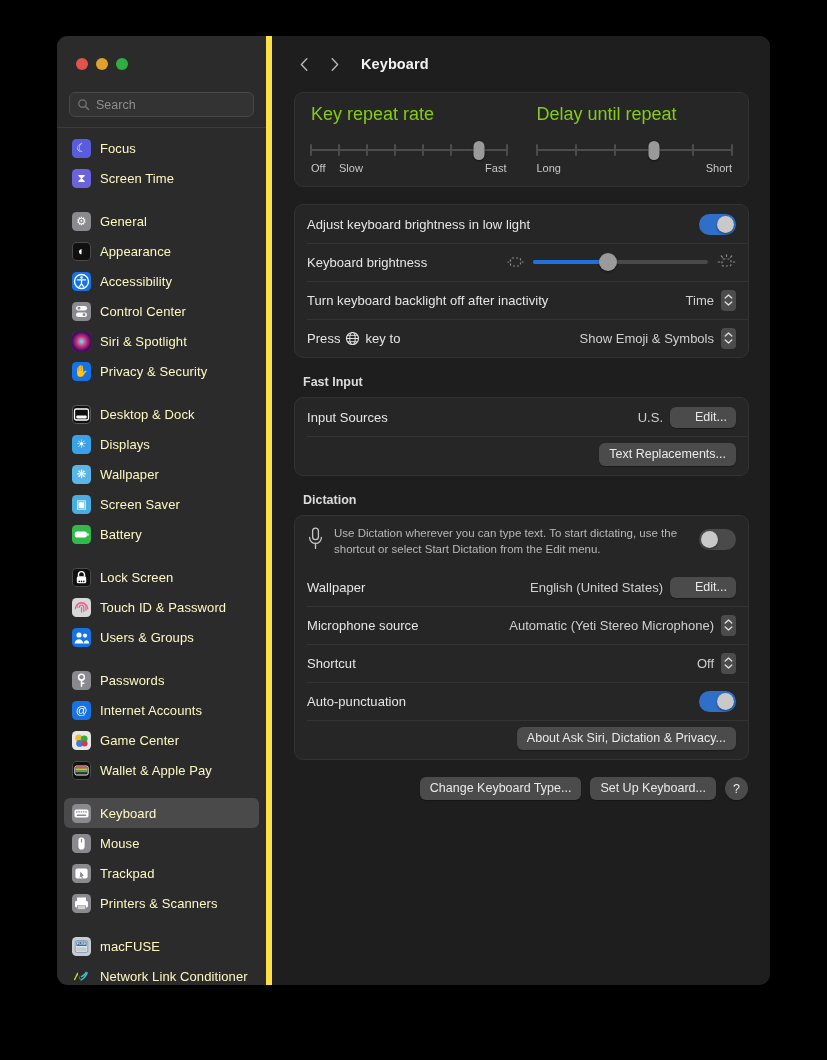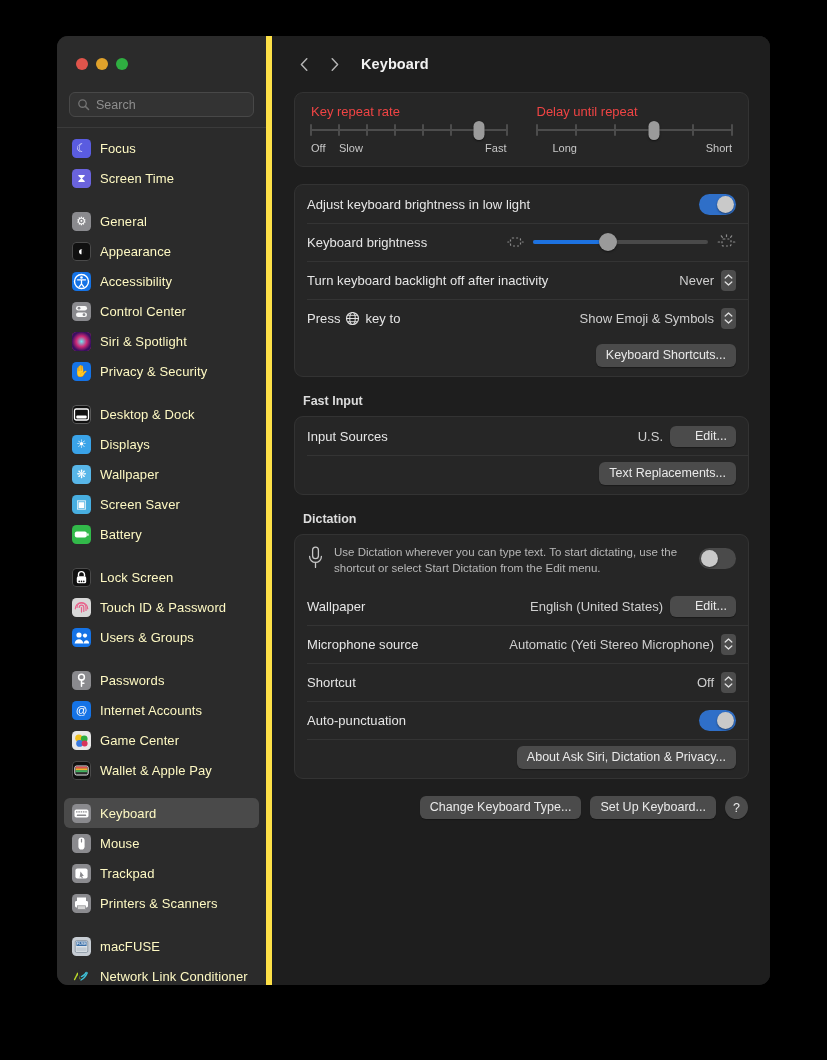--- a/index.html
+++ b/index.html
@@ -148,21 +148,21 @@
     margin-right: 7px; white-space: nowrap;
   }
 
   
   .slider-card {
     display: flex; padding: 11px 0 9px 0;
   }
   .slider-col { flex: 1; padding: 0 16px; }
   .slider-col.second { padding-left: 14px; }
   .slider-head {
-    font-size: 13px; color: #ef4444; margin-bottom: 4px;
+    font-size: 18px; color: #84cc16; margin-bottom: 18px;
   }
   .tick-slider { position: relative; height: 14px; }
   .tick-line {
     position: absolute; left: 0; right: 0; top: 6px;
     height: 2px; background: #4c4c4c; border-radius: 1px;
   }
   .tick {
     position: absolute; top: 1px; width: 2px; height: 12px;
     background: #4c4c4c; border-radius: 1px;
     transform: translateX(-1px);
@@ -597,21 +597,21 @@
             <div class="tick-line"></div>
           <div class="tick" style="left: 0%;"></div>
               <div class="tick" style="left: 20%;"></div>
               <div class="tick" style="left: 40%;"></div>
               <div class="tick" style="left: 60%;"></div>
               <div class="tick" style="left: 80%;"></div>
               <div class="tick" style="left: 100%;"></div>
               <div class="tick-knob" style="left: 60%;"></div>
             </div>
           <div class="tick-labels">
-            <span style="left:16px">Long</span>
+            <span style="left:0">Long</span>
             <span style="right:0">Short</span>
           </div>
         </div>
       </div>
 
       <div class="card">
 
         <div class="row">
           <div class="row-label">Adjust keyboard brightness in low light</div>
           <div class="row-spacer"></div>
@@ -639,21 +639,21 @@
             <line x1="4.3" y1="1.8" x2="5.4" y2="3.3" stroke="#8b8b8b" stroke-width="1.2" stroke-linecap="round"></line>
             <line x1="14.7" y1="1.8" x2="13.6" y2="3.3" stroke="#8b8b8b" stroke-width="1.2" stroke-linecap="round"></line>
             <line x1="1.2" y1="8" x2="2.6" y2="8" stroke="#8b8b8b" stroke-width="1.2" stroke-linecap="round"></line>
             <line x1="17.8" y1="8" x2="16.4" y2="8" stroke="#8b8b8b" stroke-width="1.2" stroke-linecap="round"></line>
           </svg>
         </div>
 
         <div class="row">
           <div class="row-label">Turn keyboard backlight off after inactivity</div>
           <div class="row-spacer"></div>
-          <div class="row-value">Never</div>
+          <div class="row-value">Time</div>
           <div class="stepper">
             <svg width="9" height="5" viewBox="0 0 9 5">
               <polyline points="1.2,4 4.5,1 7.8,4" fill="none" stroke="#e0e0e0" stroke-width="1.3" stroke-linecap="round" stroke-linejoin="round"></polyline>
             </svg>
             <svg width="9" height="5" viewBox="0 0 9 5">
               <polyline points="1.2,1 4.5,4 7.8,1" fill="none" stroke="#e0e0e0" stroke-width="1.3" stroke-linecap="round" stroke-linejoin="round"></polyline>
             </svg>
           </div>
         </div>
 
@@ -673,23 +673,20 @@
             <svg width="9" height="5" viewBox="0 0 9 5">
               <polyline points="1.2,4 4.5,1 7.8,4" fill="none" stroke="#e0e0e0" stroke-width="1.3" stroke-linecap="round" stroke-linejoin="round"></polyline>
             </svg>
             <svg width="9" height="5" viewBox="0 0 9 5">
               <polyline points="1.2,1 4.5,4 7.8,1" fill="none" stroke="#e0e0e0" stroke-width="1.3" stroke-linecap="round" stroke-linejoin="round"></polyline>
             </svg>
           </div>
         </div>
 
 
-        <div class="btn-row">
-          <button class="btn">Keyboard Shortcuts...</button>
-        </div>
       </div>
 
       <div class="group-title">Fast Input</div>
       <div class="card">
         <div class="row">
           <div class="row-label">Input Sources</div>
           <div class="row-spacer"></div>
           <div class="row-value">U.S.</div>
           <button class="btn small">Edit...</button>
         </div>

